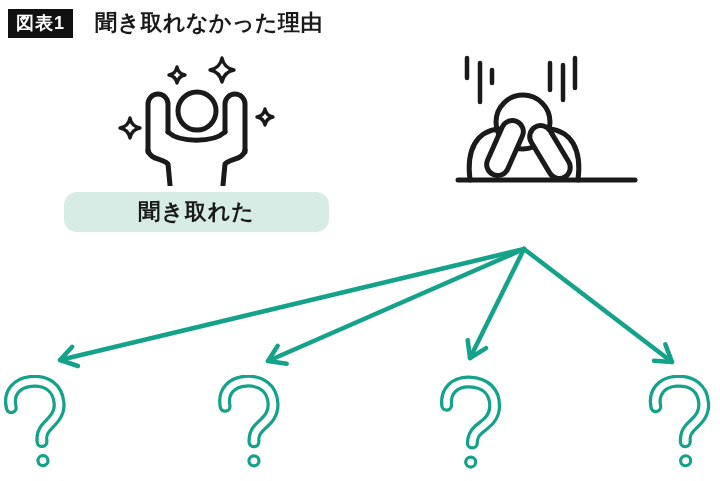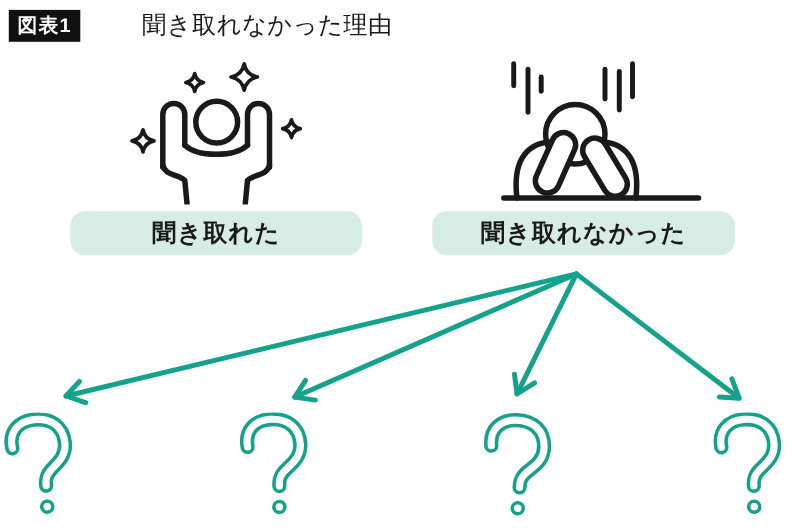--- a/index.html
+++ b/index.html
@@ -1,26 +1,26 @@
 <!DOCTYPE html>
 <html><head>
 <meta charset="utf-8">
 <style>
   html,body{margin:0;padding:0;background:#fff;}
   .canvas{
     position:relative;width:720px;height:481px;background:#ffffff;overflow:hidden;
     font-family:"Liberation Sans","DejaVu Sans",sans-serif;color:#1a1a1a;
   }
   
-  .hdr{position:absolute;left:8px;top:8px;display:flex;align-items:center;gap:12px;}
+  .hdr{position:absolute;left:8px;top:8px;display:flex;align-items:center;gap:22px;}
   .hdr-badge{
     background:#111111;color:#ffffff;font-weight:700;font-size:18px;line-height:1;
     padding:5px 8px 6px 8px;letter-spacing:1px;
   }
-  .hdr-title{font-size:22px;font-weight:400;color:#1a1a1a;letter-spacing:0.5px;margin-left:44px;}
+  .hdr-title{font-size:22px;font-weight:700;color:#1a1a1a;letter-spacing:0.5px;}
   
   .illo{position:absolute;}
   .illo-heard{left:112px;top:48px;}
   .illo-notheard{left:420px;top:45px;}
   
   .pill{
     position:absolute;top:192px;height:40px;background:#d6ece5;border-radius:13px;
     display:flex;align-items:center;justify-content:center;
     font-size:22px;font-weight:700;color:#1a1a1a;letter-spacing:1px;
   }
@@ -72,23 +72,20 @@
       <path d="M50,135 C46,104 57,86 79,84" stroke-width="5"></path>
       <path d="M158,135 C162,104 151,86 129,84" stroke-width="5"></path>
       <rect x="-11" y="-29" width="22" height="58" rx="11" fill="#ffffff" stroke-width="5" transform="translate(85,103) rotate(24)"></rect>
       <rect x="-11" y="-29" width="22" height="58" rx="11" fill="#ffffff" stroke-width="5" transform="translate(130,107) rotate(-31)"></rect>
     </g>
   </svg>
 
   <div class="pill pill-heard">
     <span>聞き取れた</span>
   </div>
-  <div class="pill pill-notheard">
-    <span>聞き取れなかった</span>
-  </div>
 
   <svg class="arrows-layer" viewBox="0 0 720 481">
     <defs>
       <marker id="ah" viewBox="0 0 28 28" refX="22" refY="14" markerWidth="28" markerHeight="28" orient="auto" markerUnits="userSpaceOnUse">
         <path d="M6,4 L22,14 L7,24" fill="none" stroke="#14a38a" stroke-width="4.5" stroke-linecap="round" stroke-linejoin="round"></path>
       </marker>
     </defs>
     <g stroke="#14a38a" stroke-width="4.5" stroke-linecap="round" fill="none">
       <path d="M524,249 L60,360" marker-end="url(#ah)"></path>
       <path d="M524,249 L268,361" marker-end="url(#ah)"></path>

